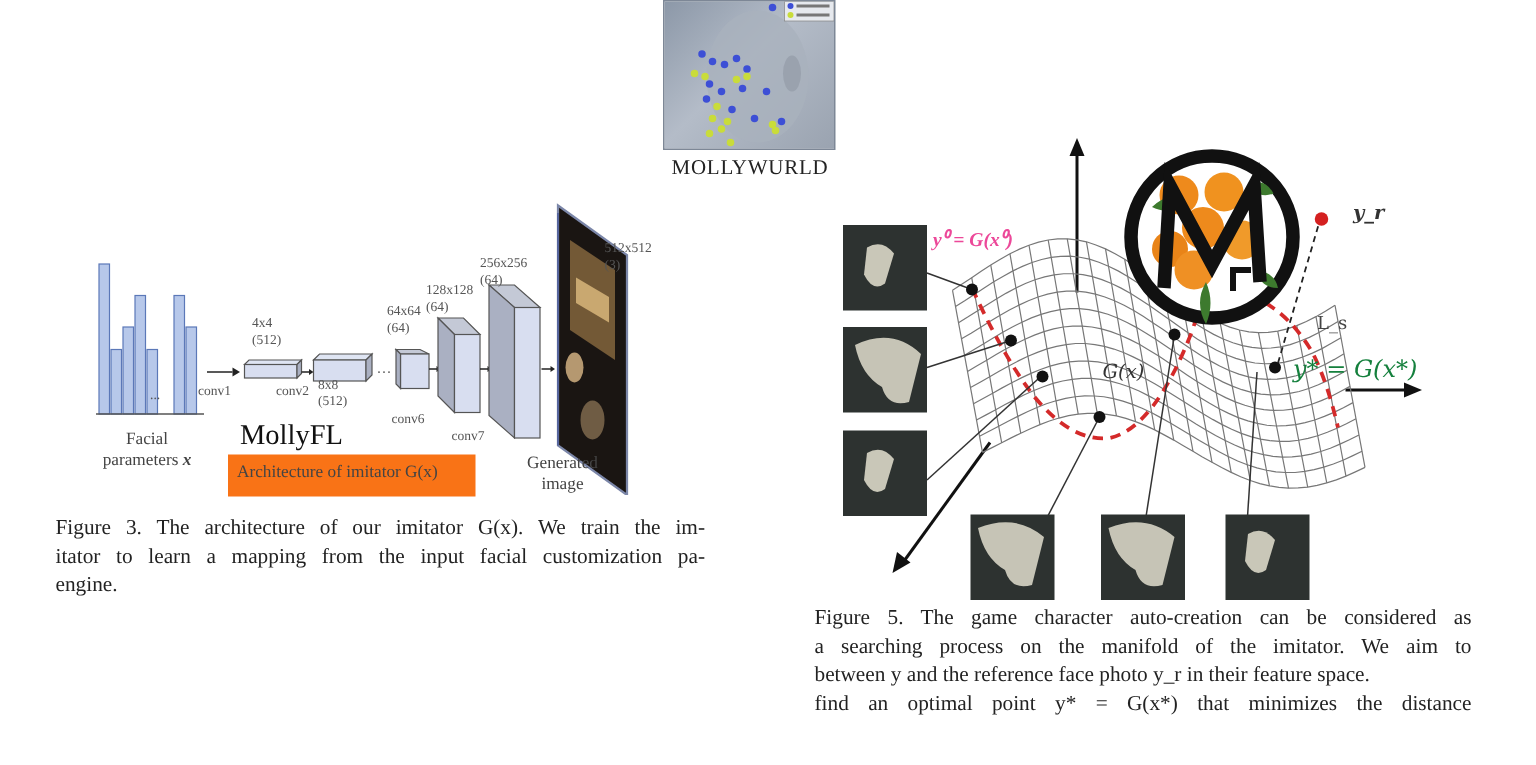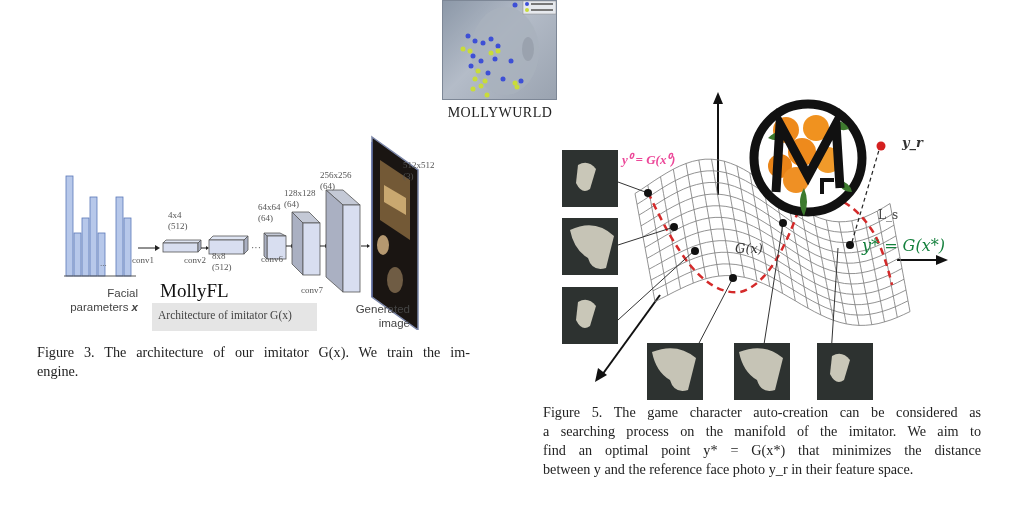--- a/index.html
+++ b/index.html
@@ -1,20 +1,20 @@
 <!DOCTYPE html>
 <html><head>
 <meta charset="utf-8">
 <style>
   html, body { margin:0; padding:0; background:#ffffff; }
   body { width:1024px; height:510px; position:relative; overflow:hidden; font-family:"Liberation Serif", "DejaVu Serif", serif; color:#222; }
   .abs { position:absolute; }
   .cap { font-size:14.2px; line-height:19px; color:#222; text-align:justify; }
   .small { font-family:"Liberation Serif", serif; font-size:9px; color:#555; line-height:11px; }
-  .lbl { font-family:Liberation Sans, sans-serif; font-size:11.5px; color:#444; text-align:right; line-height:14px; }
+  .lbl { font-family:Liberation Serif, serif; font-size:11.5px; color:#444; text-align:center; line-height:14px; }
   .bold-i { font-weight:bold; font-style:italic; }
 </style>
 </head>
 <body>
 
 <div class="abs" style="left:442px;top:0;width:113px;height:98px;background:linear-gradient(135deg,#8c98a8 0%,#b4bcc8 45%,#9aa3b0 100%);border:1px solid #7d8796;">
   <svg width="113" height="98">
     <ellipse cx="62" cy="50" rx="34" ry="44" fill="#a9b1bd" opacity="0.8"></ellipse>
     <ellipse cx="85" cy="48" rx="6" ry="12" fill="#9aa2ae"></ellipse>
     <g fill="#3d4fd6">
@@ -141,40 +141,41 @@
   <div>256x256</div>
   <div>(64)</div>
 </div>
 <div class="abs small" style="left:403px;top:160px;width:40px;">
   <div>512x512</div>
   <div>(3)</div>
 </div>
 
 <div class="abs small" style="left:132px;top:255px;width:30px;">conv1</div>
 <div class="abs small" style="left:184px;top:255px;width:30px;">conv2</div>
-<div class="abs small" style="left:261px;top:254px;width:30px;">conv6</div>
+<div class="abs small" style="left:261px;top:274px;width:30px;">conv6</div>
 <div class="abs small" style="left:301px;top:285px;width:30px;">conv7</div>
 <div class="abs small" style="left:100px;top:258px;width:14px;">...</div>
 
 <div class="abs lbl" style="left:58px;top:286px;width:80px;">
   <div>Facial</div>
   <div><span>parameters</span> <span class="bold-i">x</span></div>
 </div>
 <div class="abs lbl" style="left:340px;top:302px;width:70px;">
   <div>Generated</div>
   <div>image</div>
 </div>
 
 <div class="abs" style="left:160px;top:280px;font-size:19px;color:#111;font-family:'Liberation Serif',serif;">MollyFL</div>
-<div class="abs" style="left:152px;top:303px;width:165px;height:28px;background:#e5e5e5;">
+<div class="abs" style="left:152px;top:303px;width:165px;height:28px;background:#f97316;">
   <div style="padding:6px 0 0 6px;font-size:11.5px;color:#444;font-family:'Liberation Serif',serif;">Architecture of imitator G(x)</div>
 </div>
 
 <div class="abs cap" style="left:37px;top:343px;width:433px;">
   <div style="text-align-last:justify;">Figure 3. The architecture of our imitator G(x). We train the im-</div>
+  <div style="text-align-last:justify;">itator to learn a mapping from the input facial customization pa-</div>
   <div>engine.</div>
 </div>
 
 <svg class="abs" style="left:540px;top:90px;" width="484" height="310">
 
   <line x1="178" y1="105" x2="178" y2="10" stroke="#111" stroke-width="2"></line>
   <polygon points="173,14 178,2 183,14" fill="#111"></polygon>
   <line x1="357" y1="170" x2="400" y2="170" stroke="#111" stroke-width="2"></line>
   <polygon points="396,165 408,170 396,175" fill="#111"></polygon>
   <line x1="120" y1="205" x2="62" y2="285" stroke="#111" stroke-width="2"></line>
@@ -271,15 +272,15 @@
   <span class="bold-i">y⁰ = G(x⁰)</span>
 </div>
 <div class="abs" style="left:714px;top:241px;font-size:13px;color:#333;font-family:'DejaVu Serif',serif;font-style:italic;padding-left:21px;">G(x)</div>
 <div class="abs" style="left:862px;top:236px;font-size:16px;color:#15803d;font-family:'DejaVu Serif',serif;font-style:italic;text-align:center;">y* = G(x*)</div>
 <div class="abs" style="left:902px;top:135px;font-size:13px;color:#333;font-family:'DejaVu Serif',serif;font-style:italic;font-weight:bold;">y_r</div>
 <div class="abs" style="left:878px;top:208px;font-size:12px;color:#444;font-family:'DejaVu Serif',serif;">L_s</div>
 
 <div class="abs cap" style="left:543px;top:403px;width:438px;">
   <div style="text-align-last:justify;">Figure 5. The game character auto-creation can be considered as</div>
   <div style="text-align-last:justify;">a searching process on the manifold of the imitator.  We aim to</div>
+  <div>between y and the reference face photo y_r in their feature space.</div>
   <div style="text-align-last:justify;">find an optimal point y* = G(x*) that minimizes the distance</div>
-  <div>between y and the reference face photo y_r in their feature space.</div>
 </div>
 
 </body></html>

